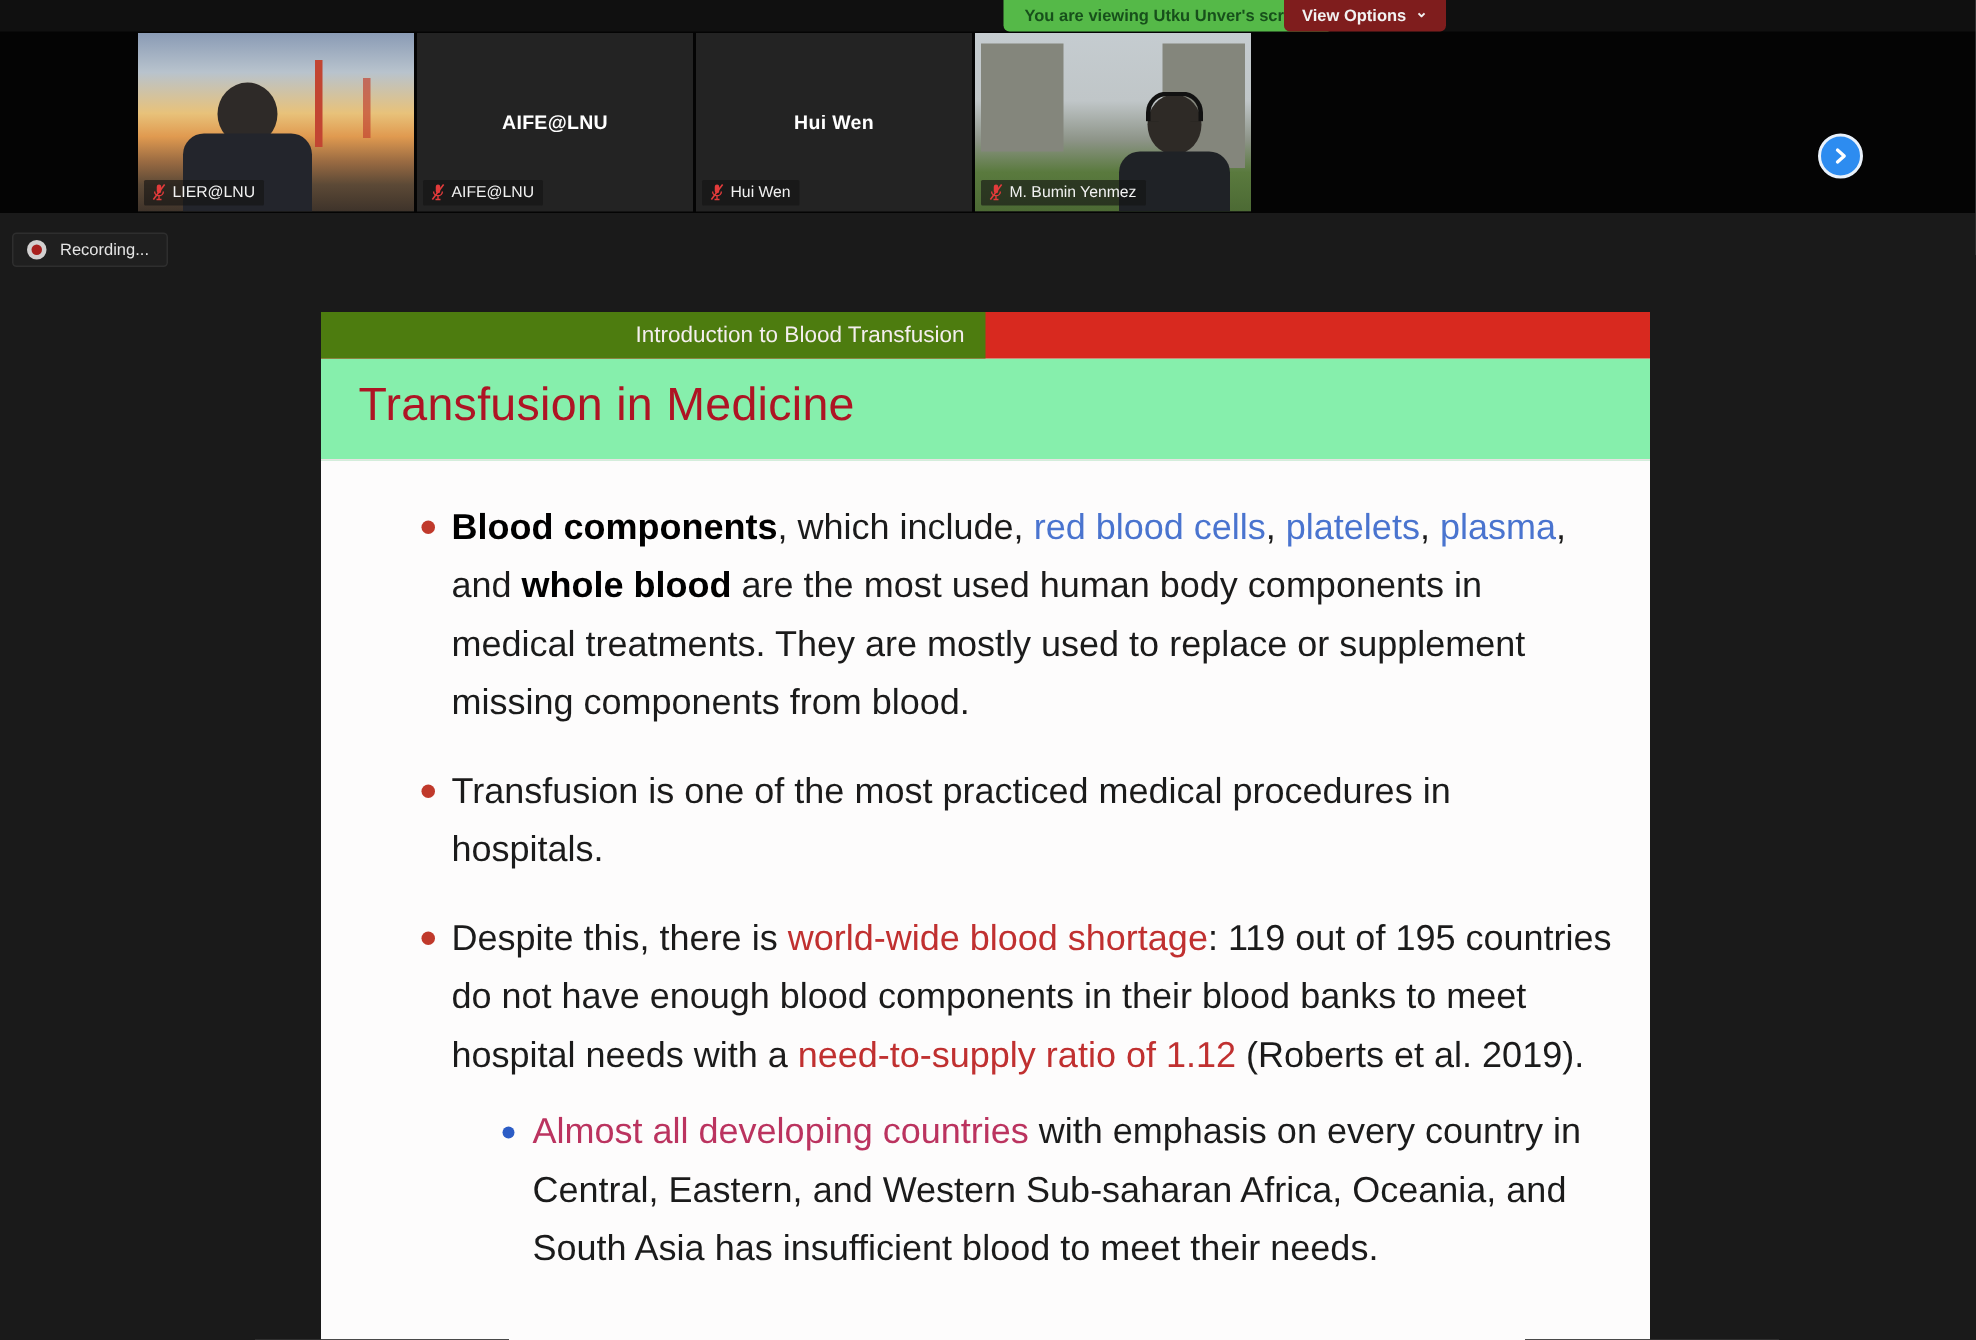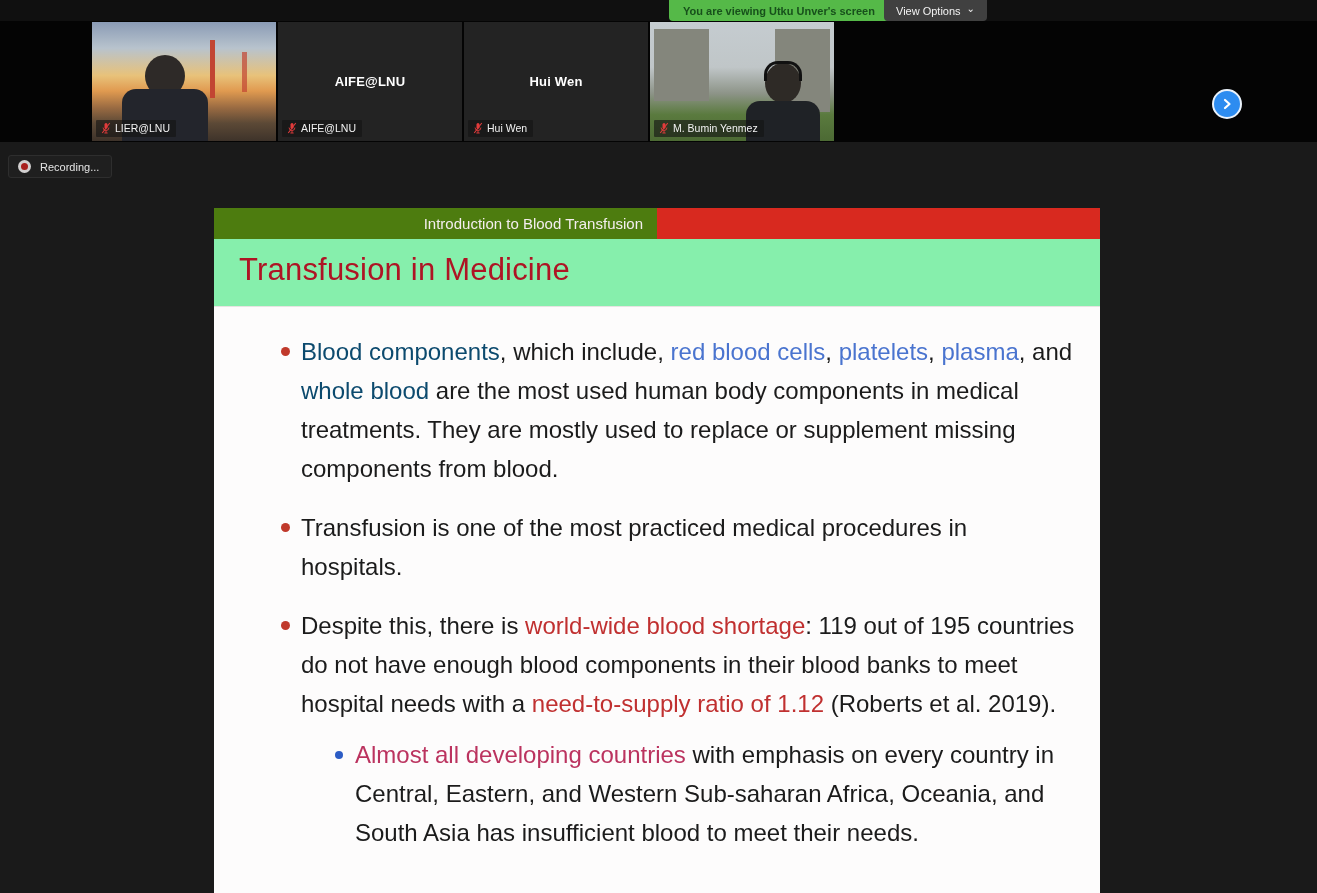--- a/index.html
+++ b/index.html
@@ -6,21 +6,21 @@
   html,body { width:1317px; height:893px; background:#000; font-family:"Liberation Sans", sans-serif; }
   .screen { position:relative; width:1317px; height:893px; overflow:hidden; background:#101010; }
 
   
   .titlebar { position:absolute; top:0; left:0; width:1317px; height:21px; background:#ffffff; border-bottom:1px solid #d8d8d8; display:flex; align-items:center; z-index:30; }
   .app-icon { width:14px; height:14px; margin:0 6px 0 7px; background:#2d8cff; border-radius:3px; display:flex; align-items:center; justify-content:center; }
   .app-icon svg { display:block; }
   .win-title { font-size:11px; color:#111; }
 
   .viewing-banner { position:absolute; left:669px; top:0; height:21px; padding:0 14px; background:#55b948; color:#17501b; font-size:11px; font-weight:bold; display:flex; align-items:center; border-radius:0 0 4px 4px; z-index:31; }
-  .view-options { position:absolute; left:884px; top:0; height:21px; padding:0 12px; background:#404040; color:#f2f2f2; font-size:11px; font-weight:normal; display:flex; align-items:center; gap:6px; border-radius:0 0 4px 4px; z-index:31; cursor:pointer; }
+  .view-options { position:absolute; left:856px; top:0; height:21px; padding:0 12px; background:#7f1d1d; color:#f2f2f2; font-size:11px; font-weight:bold; display:flex; align-items:center; gap:6px; border-radius:0 0 4px 4px; z-index:31; cursor:pointer; }
   .view-options .chev { font-size:10px; line-height:8px; margin-top:-4px; }
 
   
   .video-strip { position:absolute; top:21px; left:0; width:1317px; height:121px; background:#040404; }
   .tiles { position:absolute; left:92px; top:1px; height:119px; display:flex; gap:2px; }
   .tile { position:relative; width:184px; height:119px; background:#161616; overflow:hidden; }
   .tile.active { outline:2px solid #a8b442; outline-offset:-2px; }
   .tile.novideo { background:#232323; display:flex; align-items:center; justify-content:center; }
   .center-name { color:#fff; font-size:13px; font-weight:bold; letter-spacing:.2px; }
 
@@ -61,21 +61,21 @@
 
   .slide-body { padding:25px 25px 0 87px; }
   ul.bullets { list-style:none; }
   li.b { position:relative; font-size:24px; line-height:39px; color:#1b1b1b; }
   li.l1 { margin-bottom:20px; }
   li.l1::before { content:""; position:absolute; left:-20px; top:15px; width:9px; height:9px; border-radius:50%; background:#c0392b; }
   li.l2 { margin-left:54px; margin-top:-8px; margin-bottom:0; }
   li.l2::before { content:""; position:absolute; left:-20px; top:16px; width:8px; height:8px; border-radius:50%; background:#2c5cc5; }
 
   .seg-p  { color:#1b1b1b; }
-  .seg-sb { color:#0c4a6e; font-weight:normal; }
+  .seg-sb { color:#000000; font-weight:bold; }
   .seg-ln { color:#4a74cf; }
   .seg-al { color:#c03030; }
   .seg-em { color:#bb335f; }
 </style>
 </head>
 <body>
 
 <div class="screen">
 
 

